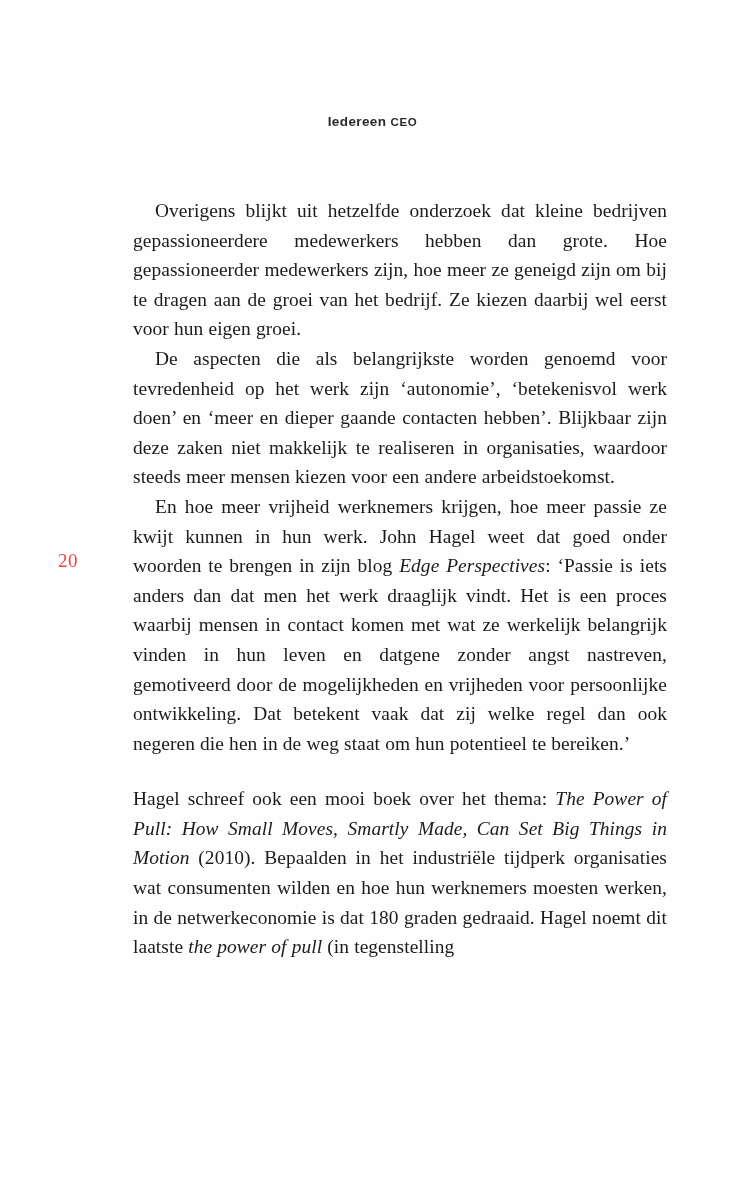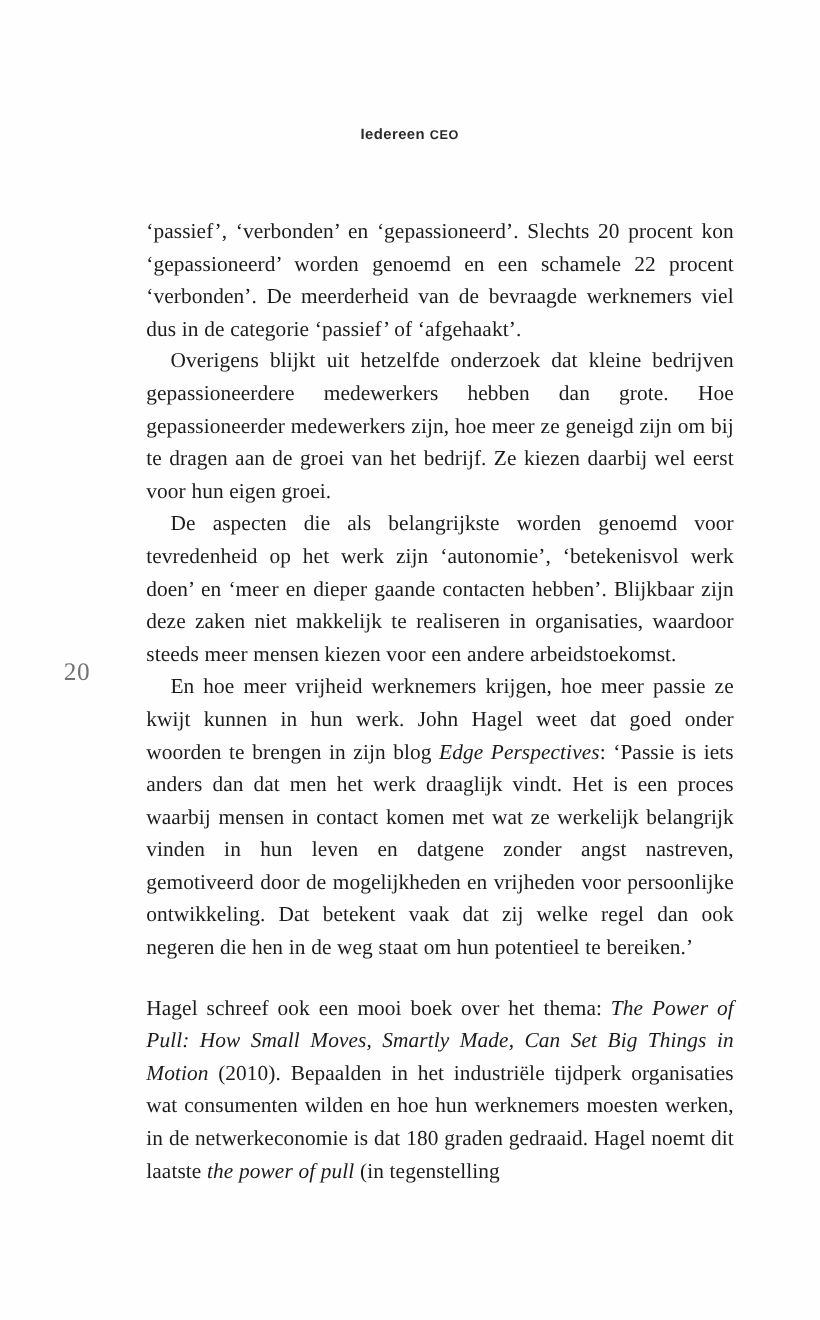--- a/index.html
+++ b/index.html
@@ -36,23 +36,23 @@
     color: #2a2a2a;
   }
   .running-head .smallcaps {
     font-size: 11.5px;
     letter-spacing: 0.6px;
   }
 
   .folio {
     position: absolute;
     left: 58px;
-    top: 598px;
-    font-size: 23px;
-    color: #737373;
+    top: 550px;
+    font-size: 19px;
+    color: #ef4444;
     letter-spacing: 0.5px;
   }
 
   .text-block {
     position: absolute;
     left: 133px;
     top: 196px;
     width: 534px;
   }
 
@@ -83,18 +83,17 @@
 <div class="page-surface"></div>
 
 <div class="running-head">
   <span>Iedereen</span>
   <span class="smallcaps">CEO</span>
 </div>
 
 <div class="folio">20</div>
 
 <div class="text-block">
-    <p class="para"><span>‘passief’, ‘verbonden’ en ‘gepassioneerd’. Slechts 20 procent kon ‘gepassioneerd’ worden genoemd en een schamele 22 procent ‘verbonden’. De meerderheid van de bevraagde werknemers viel dus in de categorie ‘passief’ of ‘afgehaakt’.</span></p>
     <p class="para indent"><span>Overigens blijkt uit hetzelfde onderzoek dat kleine bedrijven gepassioneerdere medewerkers hebben dan grote. Hoe gepassioneerder medewerkers zijn, hoe meer ze geneigd zijn om bij te dragen aan de groei van het bedrijf. Ze kiezen daarbij wel eerst voor hun eigen groei.</span></p>
     <p class="para indent"><span>De aspecten die als belangrijkste worden genoemd voor tevredenheid op het werk zijn ‘autonomie’, ‘betekenisvol werk doen’ en ‘meer en dieper gaande contacten hebben’. Blijkbaar zijn deze zaken niet makkelijk te realiseren in organisaties, waardoor steeds meer mensen kiezen voor een andere arbeidstoekomst.</span></p>
     <p class="para indent"><span>En hoe meer vrijheid werknemers krijgen, hoe meer passie ze kwijt kunnen in hun werk. John Hagel weet dat goed onder woorden te brengen in zijn blog </span><em>Edge Perspectives</em><span>: ‘Passie is iets anders dan dat men het werk draaglijk vindt. Het is een proces waarbij mensen in contact komen met wat ze werkelijk belangrijk vinden in hun leven en datgene zonder angst nastreven, gemotiveerd door de mogelijkheden en vrijheden voor persoonlijke ontwikkeling. Dat betekent vaak dat zij welke regel dan ook negeren die hen in de weg staat om hun potentieel te bereiken.’</span></p>
     <p class="para spaced-before"><span>Hagel schreef ook een mooi boek over het thema: </span><em>The Power of Pull: How Small Moves, Smartly Made, Can Set Big Things in Motion</em><span> (2010). Bepaalden in het industriële tijdperk organisaties wat consumenten wilden en hoe hun werknemers moesten werken, in de netwerkeconomie is dat 180 graden gedraaid. Hagel noemt dit laatste </span><em>the power of pull</em><span> (in tegenstelling</span></p>
   </div>
 
 </body></html>

